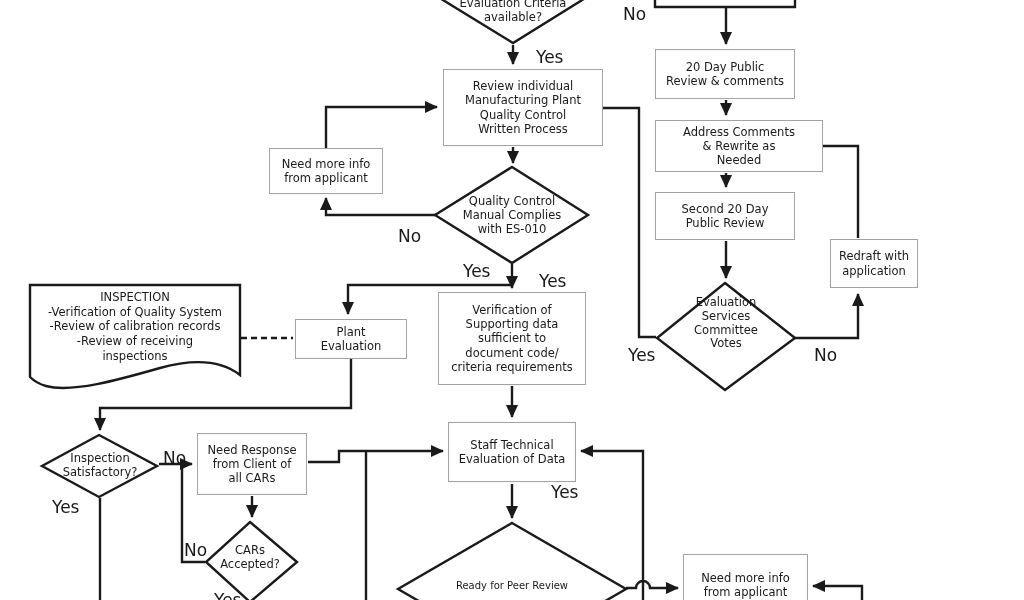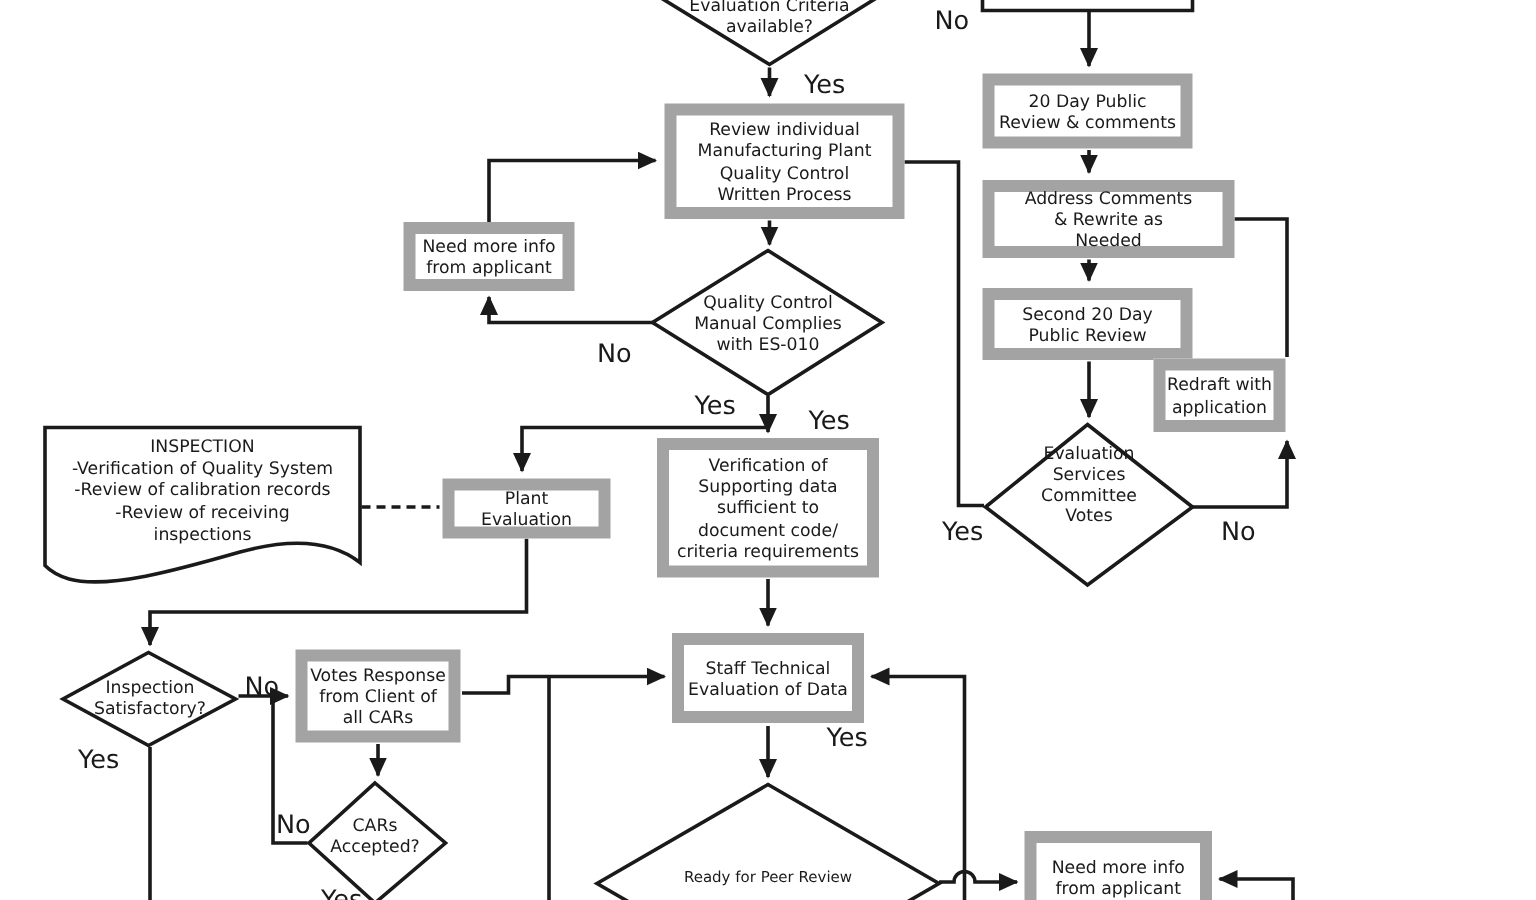--- a/index.html
+++ b/index.html
@@ -3,21 +3,21 @@
 <meta charset="utf-8">
 <title>Evaluation Process Flowchart</title>
 <style>
   html,body{margin:0;padding:0;background:#ffffff;}
   #canvas{
     position:relative;width:1024px;height:600px;overflow:hidden;background:#ffffff;
     font-family:"DejaVu Sans","Liberation Sans",sans-serif;color:#1a1a1a;
   }
   #wires{position:absolute;left:0;top:0;z-index:1;}
   .box{
-    position:absolute;z-index:2;background:#ffffff;border:8px solid #a3a3a3;
+    position:absolute;z-index:2;background:#ffffff;border:1px solid #a3a3a3;
     display:flex;align-items:center;justify-content:center;text-align:center;
     font-size:11.5px;line-height:1.24;white-space:pre-line;box-sizing:border-box;
   }
   .dtext{
     position:absolute;z-index:3;text-align:center;white-space:pre-line;
     font-size:11.5px;line-height:1.2;
   }
   .doctext{
     position:absolute;z-index:3;text-align:center;white-space:pre-line;
     font-size:11.5px;line-height:1.28;
@@ -87,31 +87,31 @@
 from applicant</div>
   <div class="box" style="left:295px;top:319px;width:112px;height:40px">Plant
 Evaluation</div>
   <div class="box" style="left:448px;top:422px;width:128px;height:60px">Staff Technical
 Evaluation of Data</div>
   <div class="box" style="left:438px;top:292px;width:148px;height:93px">Verification of
 Supporting data
 sufficient to
 document code/
 criteria requirements</div>
-  <div class="box" style="left:197px;top:433px;width:110px;height:62px">Votes Response
+  <div class="box" style="left:197px;top:433px;width:110px;height:62px">Need Response
 from Client of
 all CARs</div>
   <div class="box" style="left:655px;top:49px;width:140px;height:50px">20 Day Public
 Review &amp; comments</div>
   <div class="box" style="left:655px;top:120px;width:168px;height:52px">Address Comments
 &amp; Rewrite as
 Needed</div>
   <div class="box" style="left:655px;top:192px;width:140px;height:48px">Second 20 Day
 Public Review</div>
-  <div class="box" style="left:769px;top:239px;width:88px;height:49px">Redraft with
+  <div class="box" style="left:830px;top:239px;width:88px;height:49px">Redraft with
 application</div>
   <div class="box" style="left:683px;top:554px;width:125px;height:62px">Need more info
 from applicant</div>
 
   <div class="dtext" style="left:427px;top:-3px;width:172px">Evaluation Criteria
 available?</div>
   <div class="dtext" style="left:442px;top:195px;width:140px">Quality Control
 Manual Complies
 with ES-010</div>
   <div class="dtext" style="left:671px;top:296px;width:110px">Evaluation

